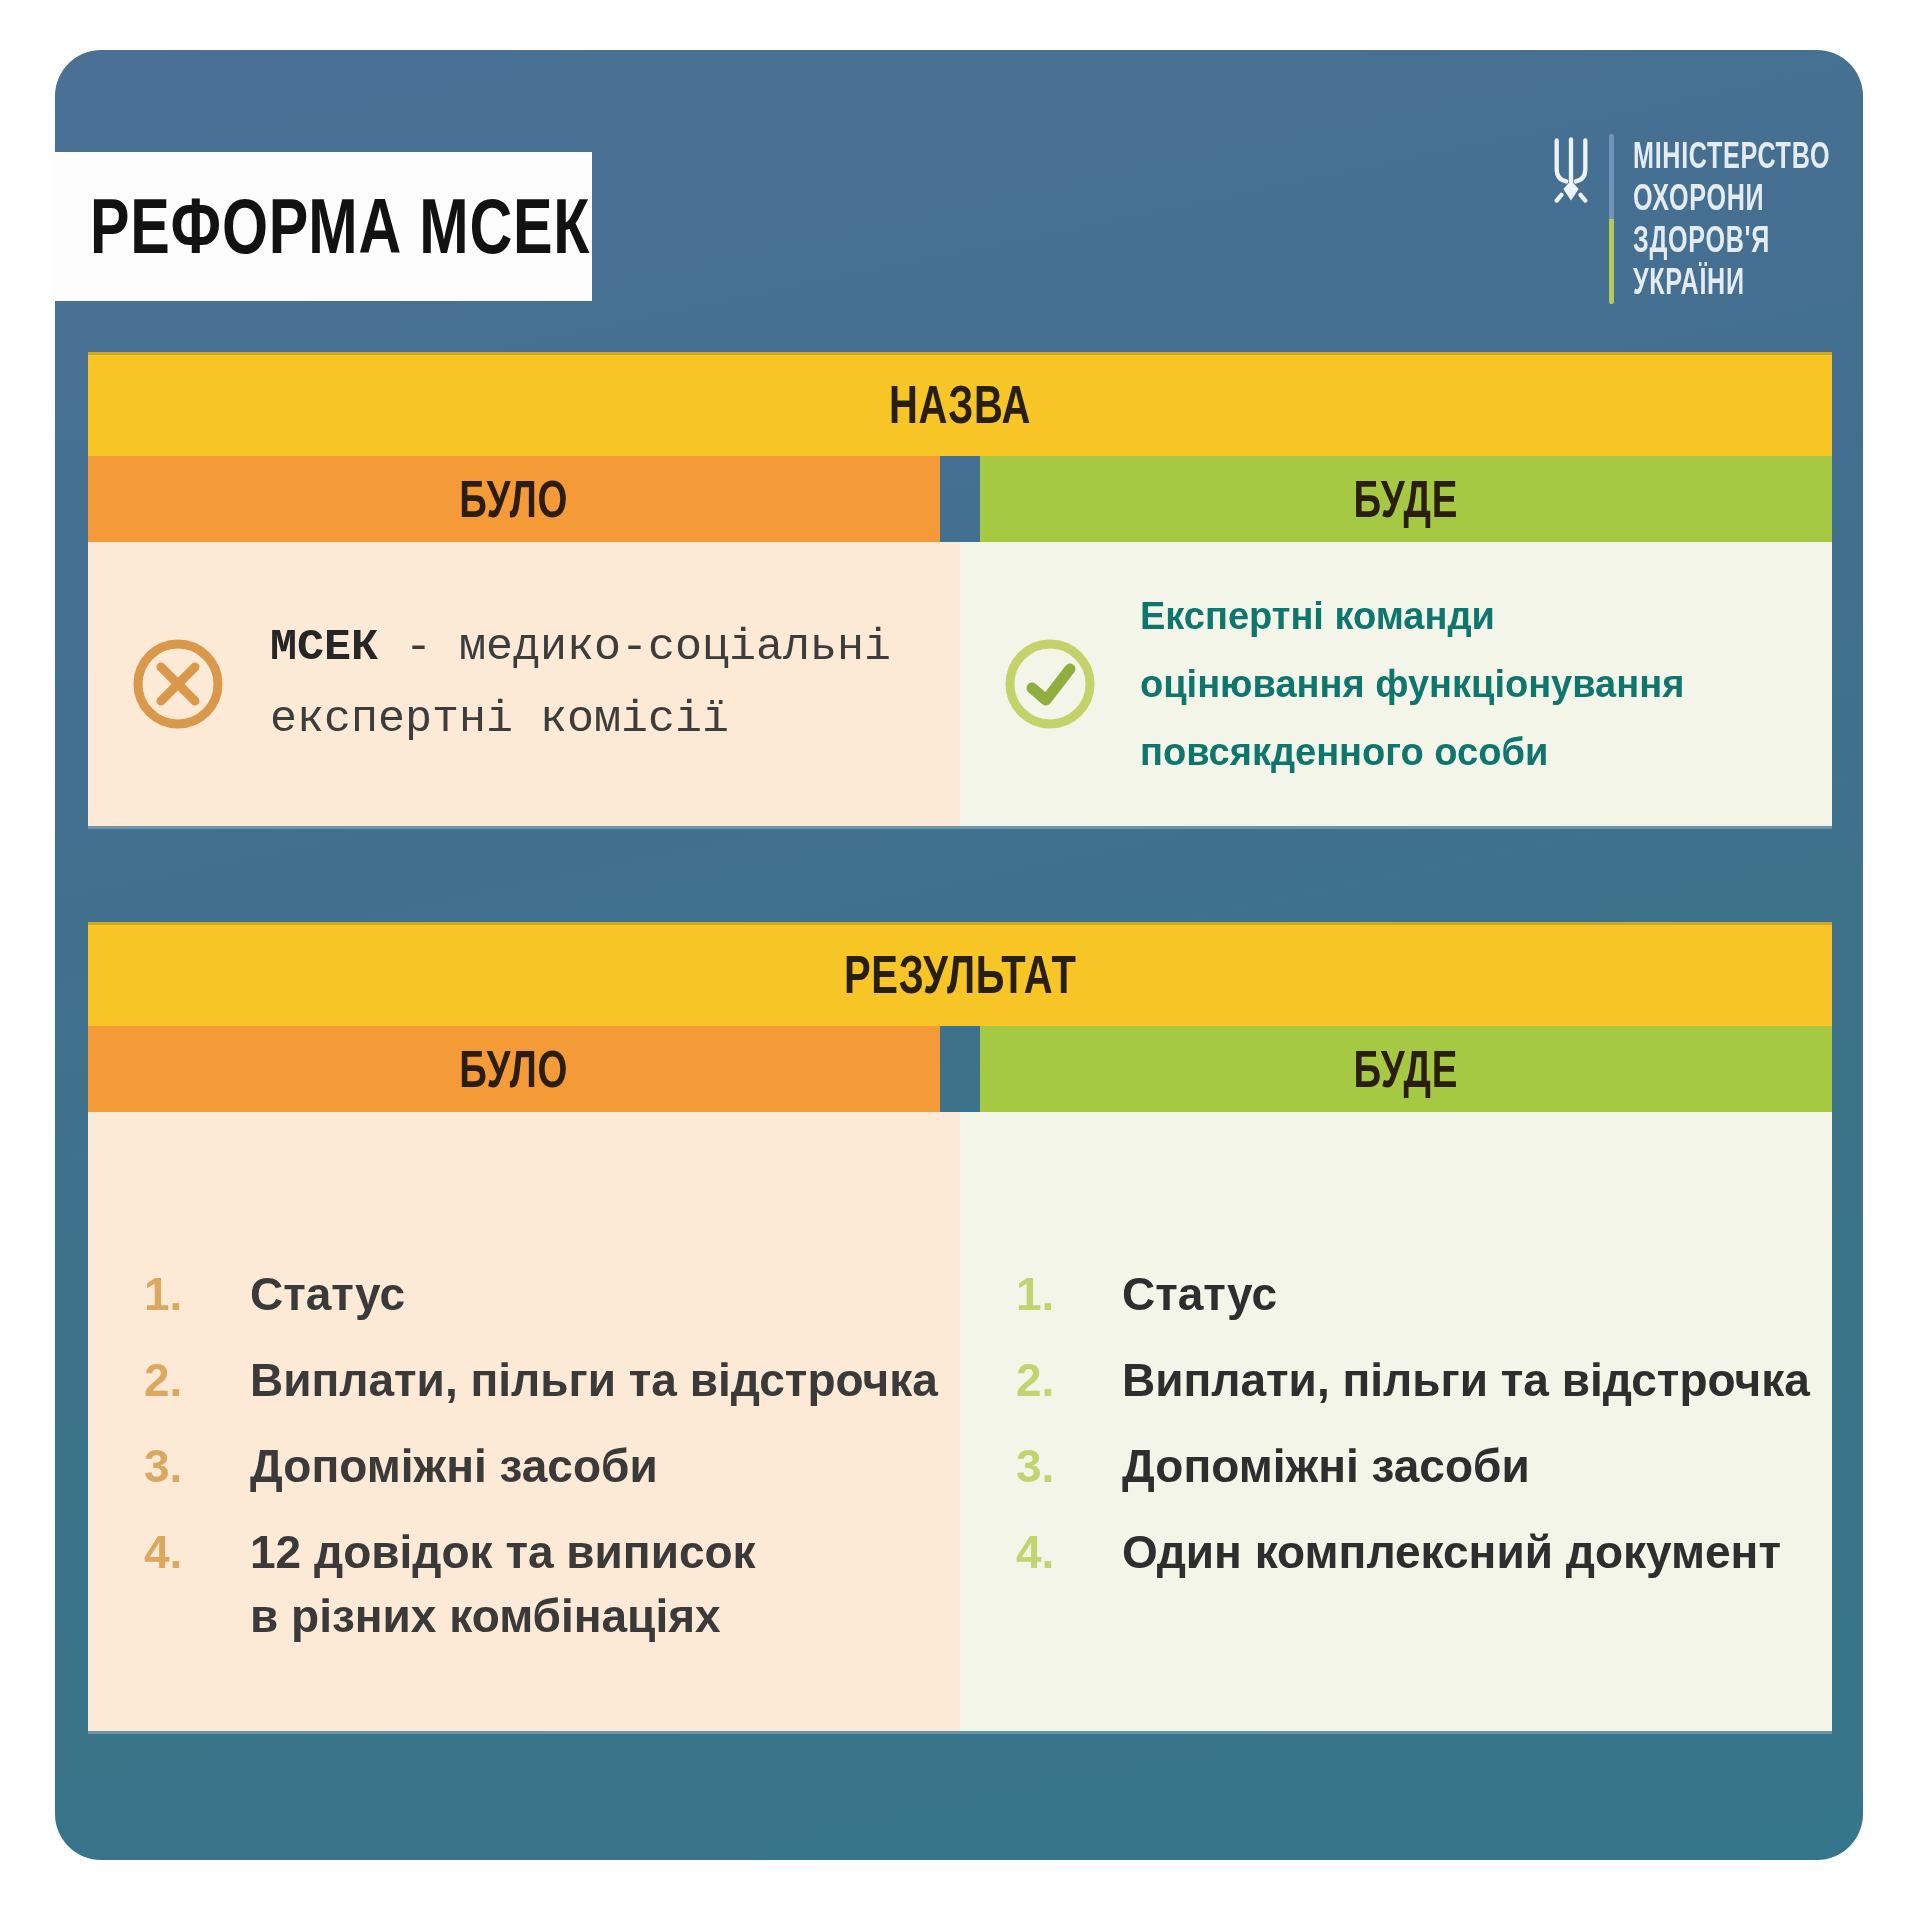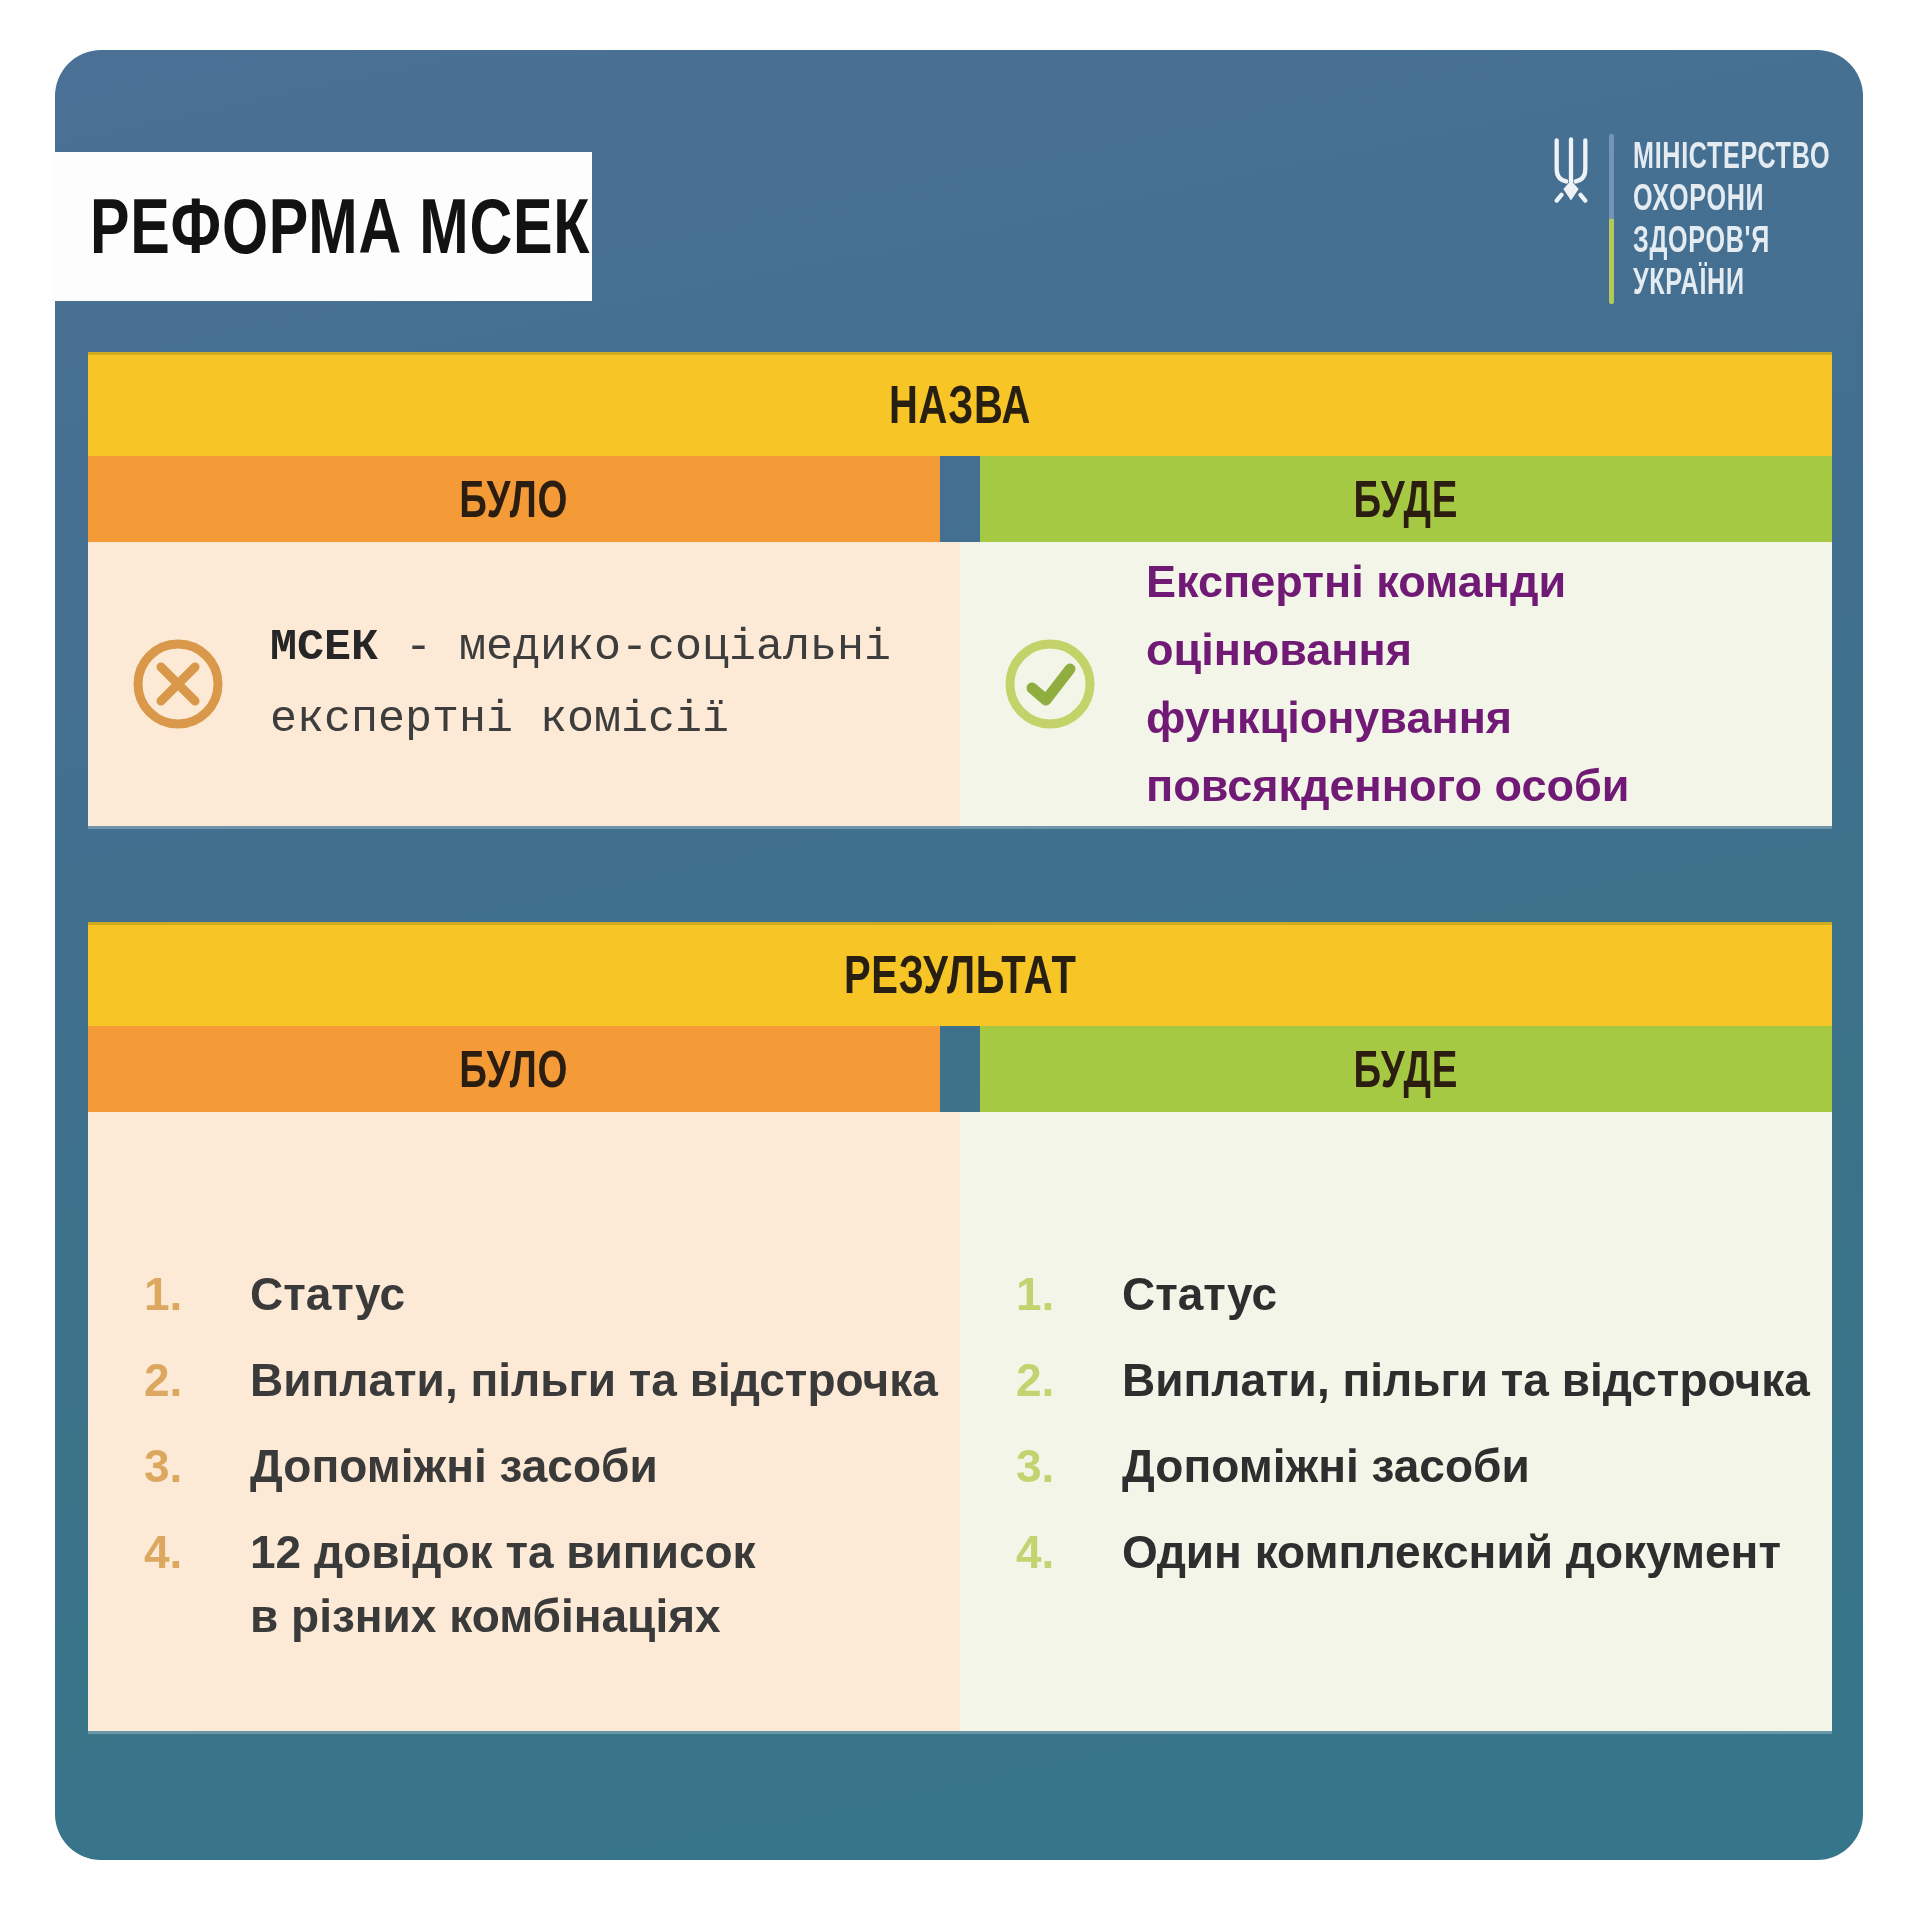--- a/index.html
+++ b/index.html
@@ -79,21 +79,21 @@
   .cell { flex:1; min-width:0; }
   .cell.was-bg { background:#fcead6; }
   .cell.will-bg { background:#f2f5e8; }
 
   
   .t1 .cell { display:flex; align-items:center; padding-left:42px; padding-right:30px; gap:36px; }
   .badge-icon { width:96px; height:96px; flex:none; }
   .was-text { margin:8px; font-size:45px; color:#3d3d3d; line-height:72px;font-family:Liberation Mono, monospace; }
   .was-text .line { display:block; }
   .was-text .b { font-weight:700; color:#262626; }
-  .will-text { margin:12px; font-size:45px; font-weight:700; color:#701a75; line-height:68px; }
+  .will-text { margin:6px; font-size:38px; font-weight:700; color:#0f766e; line-height:68px; }
   .will-text .line { display:block; }
 
   
   .list-cell { padding:150px 16px 0 56px; }
   .num-list { list-style:none; margin:0; padding:0; }
   .num-list li { display:flex; margin-bottom:22px; }
   .num {
     width:106px; flex:none;
     font-size:46px; font-weight:700; line-height:64px;
   }

